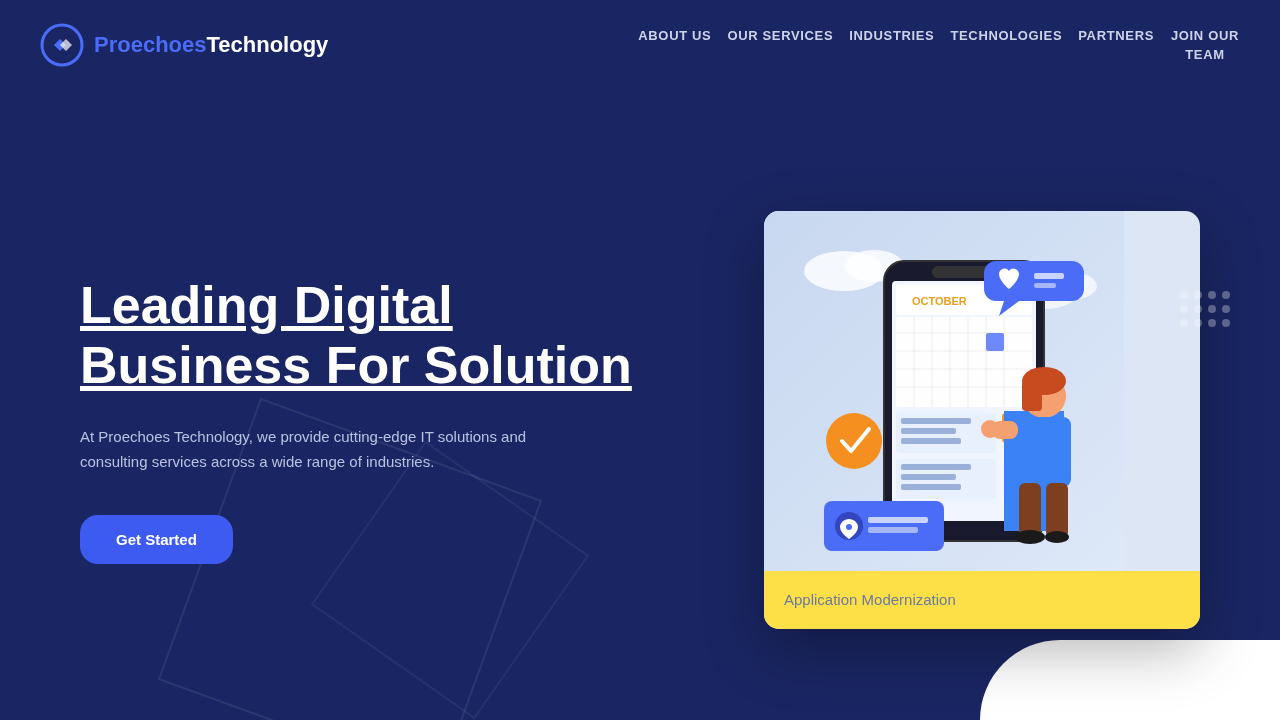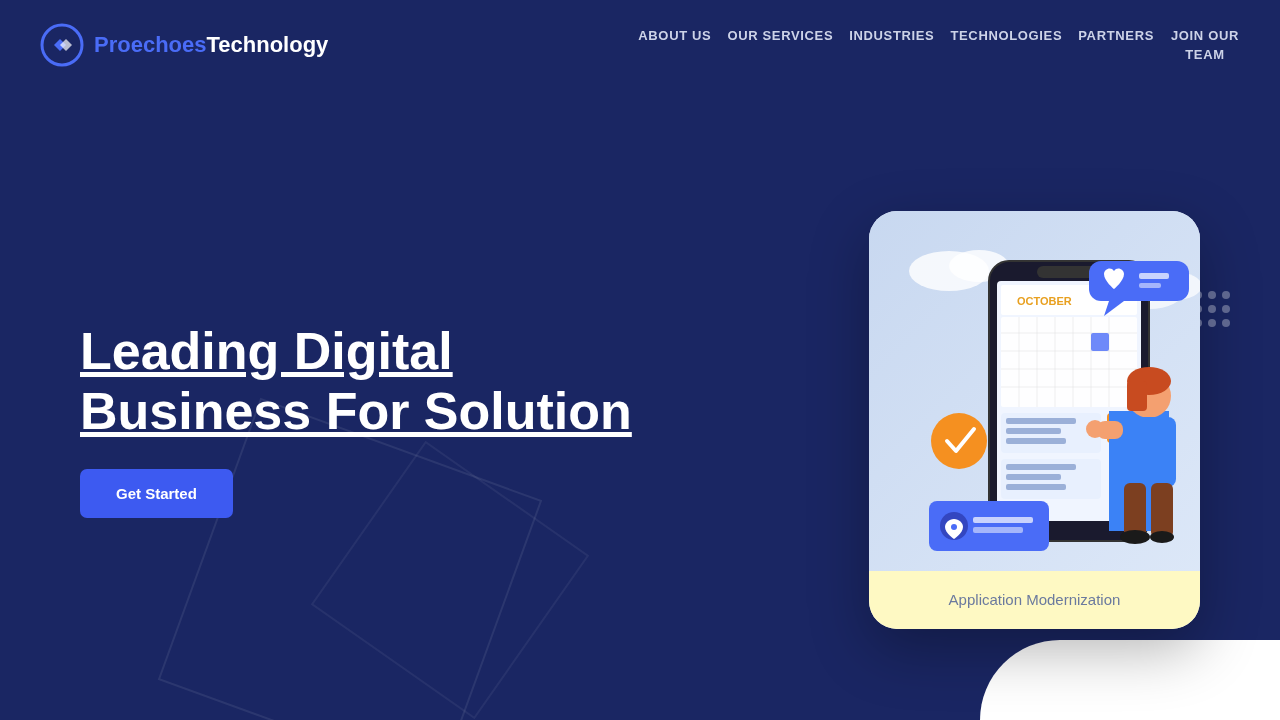--- a/index.html
+++ b/index.html
@@ -141,53 +141,52 @@
     }
 
     .get-started-btn {
       background: #3d5af1;
       color: #fff;
       border: none;
       padding: 16px 36px;
       font-size: 15px;
       font-weight: 600;
       cursor: pointer;
-      border-radius: 7px;
+      border-radius: 18px;
     }
 
     
     .hero-image {
       position: relative;
       z-index: 2;
       flex-shrink: 0;
     }
 
     .image-card {
       background: #dde6f5;
-      border-radius: 28px;
-      width: 331px;
+      border-radius: 15px;
+      width: 436px;
       overflow: hidden;
       box-shadow: 0 20px 60px rgba(0,0,0,0.3);
     }
 
     .image-card-visual {
       width: 360px;
       height: 360px;
       position: relative;
       background: linear-gradient(135deg, #c8d8f0 0%, #dde8f8 100%);
       display: flex;
       align-items: center;
       justify-content: center;
       overflow: hidden;
     }
 
     .image-card-label {
       padding: 20px;
-      text-align: center;
-      background: #fef9c3;
+      background: #fde047;
     }
 
     .image-card-label span {
       color: #6b7a9e;
       font-size: 15px;
       font-weight: 400;
     }
 
     
     .dots-decoration {
@@ -248,20 +247,21 @@
 
 <section class="hero">
 
   <div class="bg-shapes">
     <div class="bg-shape-1"></div>
     <div class="bg-shape-2"></div>
   </div>
 
   <div class="hero-content">
     <h1 class="hero-title">Leading Digital Business For Solution</h1>
+    <p class="hero-description">At Proechoes Technology, we provide cutting-edge IT solutions and consulting services across a wide range of industries.</p>
     <button class="get-started-btn">Get Started</button>
   </div>
 
   <div class="hero-image">
 
     <div class="dots-decoration">
       <div class="dot"></div>
         <div class="dot"></div>
         <div class="dot"></div>
         <div class="dot"></div>

